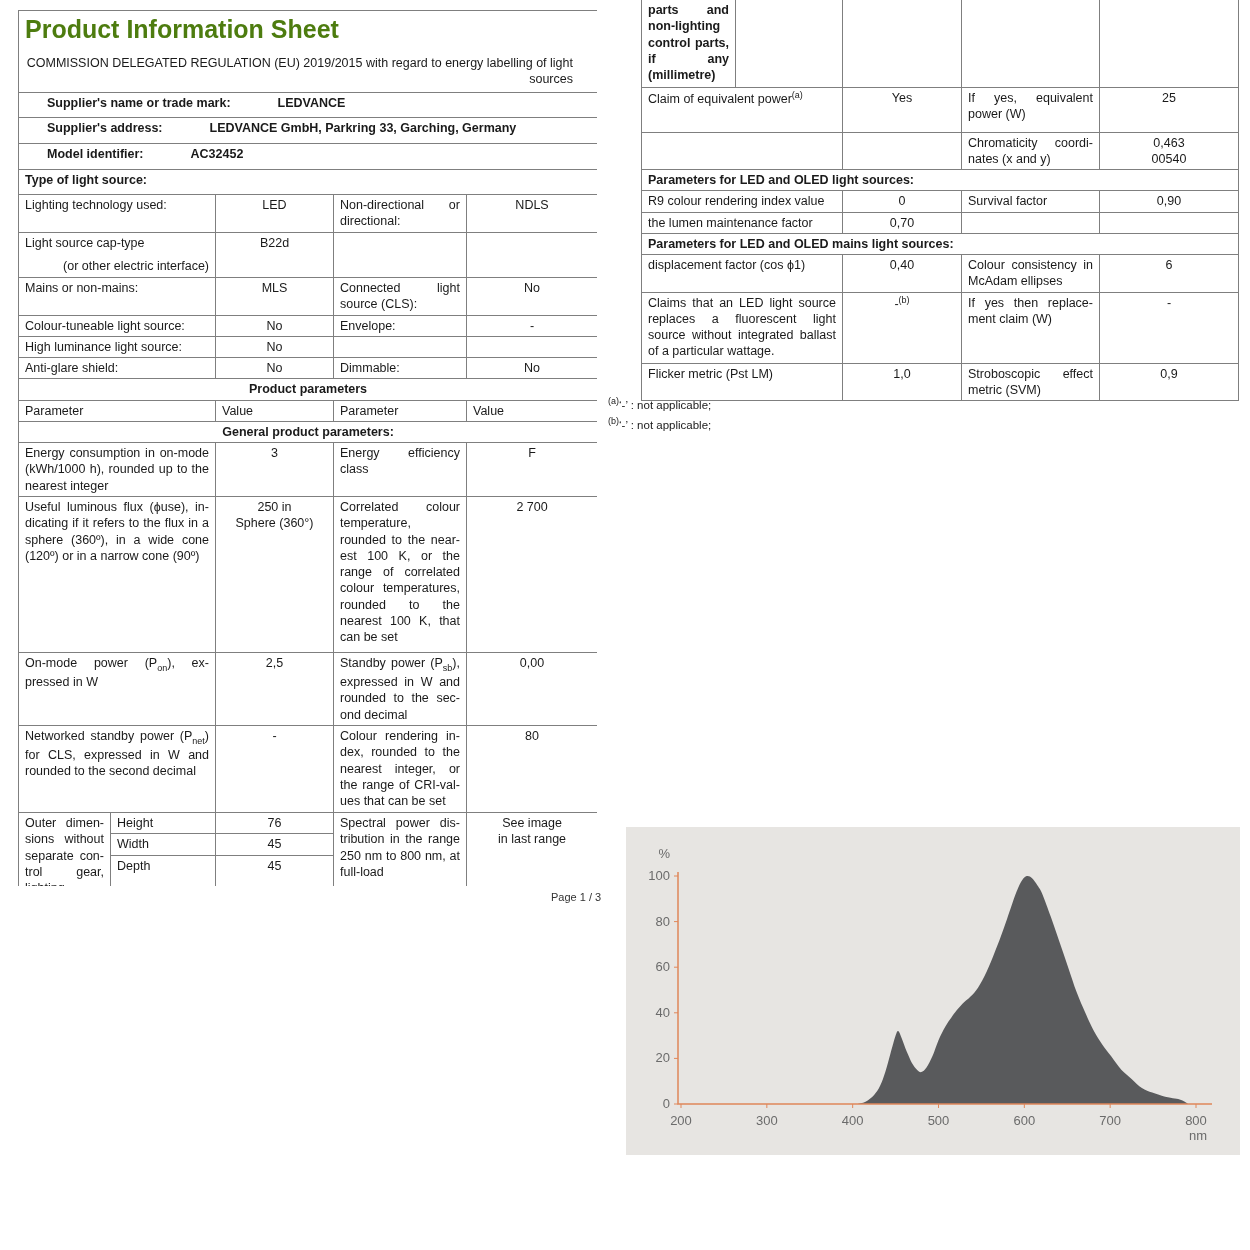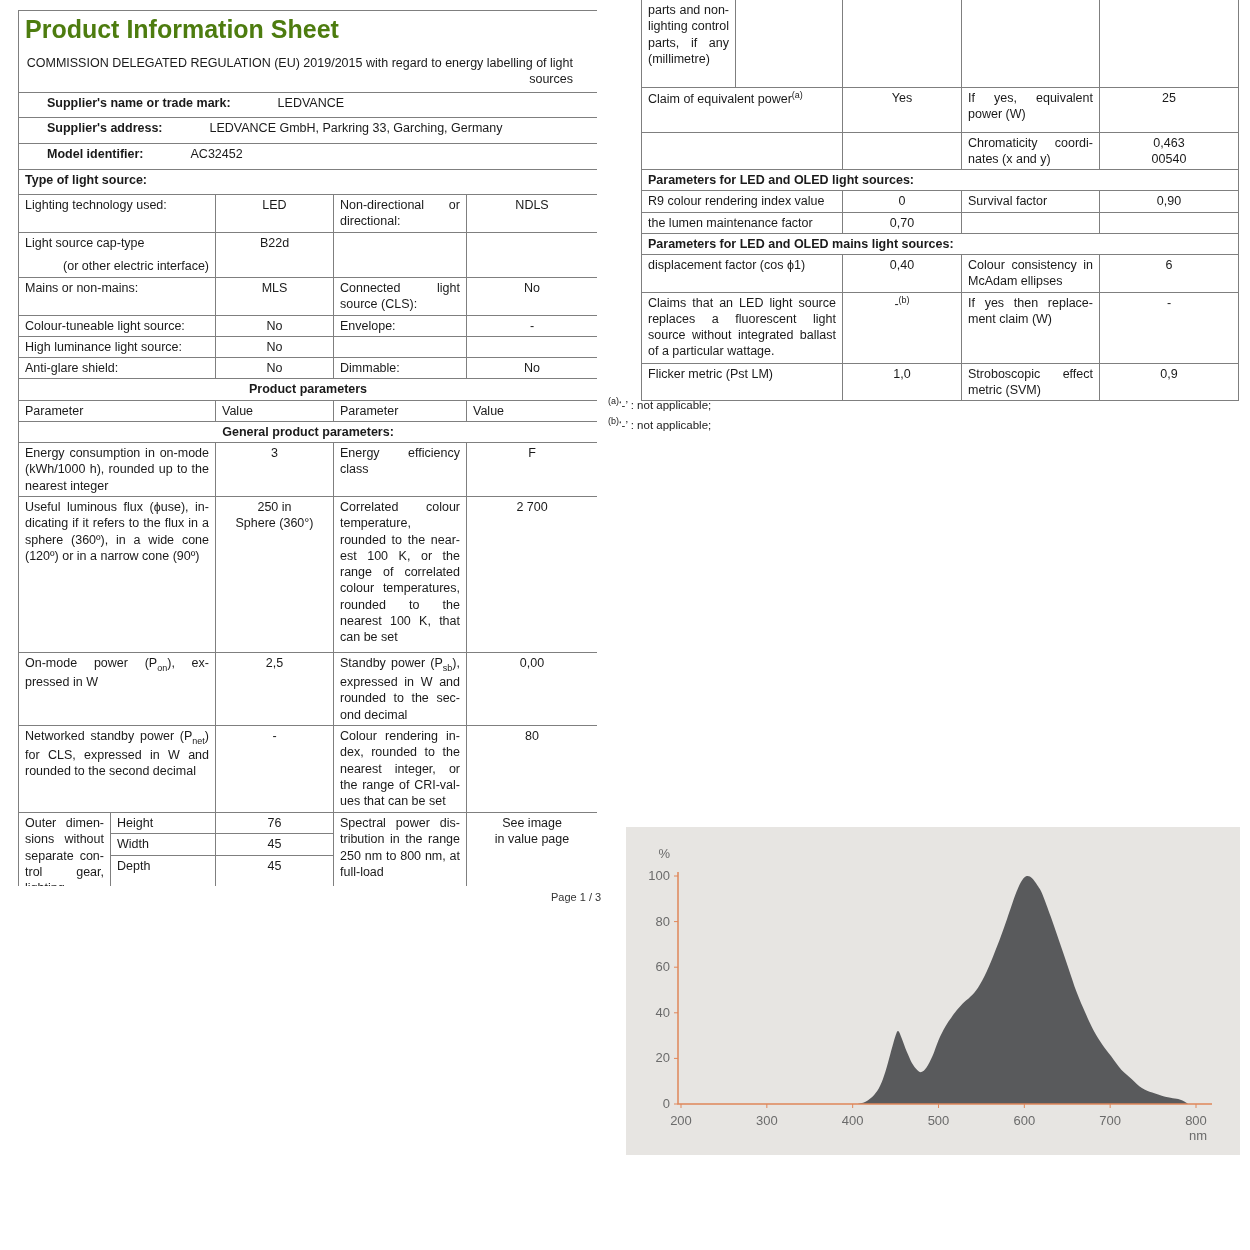--- a/index.html
+++ b/index.html
@@ -7,29 +7,29 @@
     width:1250px;height:1250px;position:relative;background:#ffffff;
     font-family:"Liberation Sans",sans-serif;color:#1a1a1a;
   }
   
   .doc-table{border-collapse:collapse;table-layout:fixed;font-size:12.5px;line-height:1.3;}
   .doc-table td{border:1px solid #7f7f7f;padding:2px 6px;vertical-align:top;overflow:hidden;}
   .left-col{position:absolute;left:18px;top:10px;width:579px;height:876px;overflow:hidden;}
   .left-col table{width:579px;}
   .right-col{position:absolute;left:641px;top:0px;width:597px;}
   .right-col table{width:597px;}
-  .right-col tr:first-child td{border-top:none;}
+  .right-col tr:first-child td{border-top:none;font-weight:bold;}
   .b{font-weight:bold;margin-left:22px;}
   .center{text-align:center;}
   .val{text-align:center;}
   .just{text-align:justify;hyphens:manual;}
   .title-cell{padding:6px 8px;}
   .doc-title{font-size:25px;font-weight:bold;color:#4d7c0f;margin:0 0 9px 0;}
   .doc-subtitle{font-size:12.5px;max-width:548px;text-align:right;}
-  .lblval .v{margin-left:8px;font-weight:normal;padding-left:39px;}
+  .lblval .v{margin-left:8px;font-weight:bold;padding-left:39px;}
   .gap-line{display:block;margin-top:7px;text-align:right;}
   sub{font-size:9px;}
   sup{font-size:9px;}
   
   .footnotes{position:absolute;left:608px;top:396px;font-size:11.5px;}
   .footnotes .fn-line{margin-bottom:5px;}
   .page-num{position:absolute;left:551px;top:891px;font-size:11px;color:#333333;}
   
   .chart{position:absolute;left:626px;top:827px;width:614px;height:328px;}
   .chart svg{display:block;}
@@ -136,21 +136,21 @@
       <td colspan="2" class="just"><span>Networked standby power (P</span><sub>net</sub><span>) for CLS, expressed in W and rounded to the second dec­imal</span></td>
       <td class="val">-</td>
       <td class="just">Colour rendering in­dex, rounded to the nearest integer, or the range of CRI-val­ues that can be set</td>
       <td class="val">80</td>
     </tr>
     <tr style="height:21px">
       <td rowspan="3" class="just">Outer dimen­sions without separate con­trol gear, light­ing control</td>
       <td>Height</td>
       <td class="val">76</td>
       <td rowspan="3" class="just">Spectral power dis­tribution in the range 250 nm to 800 nm, at full-load</td>
-      <td rowspan="3" class="val"><span>See image</span><br><span>in value page</span></td>
+      <td rowspan="3" class="val"><span>See image</span><br><span>in last range</span></td>
     </tr>
     <tr style="height:20px">
       <td>Width</td>
       <td class="val">45</td>
     </tr>
     <tr style="height:60px">
       <td>Depth</td>
       <td class="val">45</td>
     </tr>
   </tbody>

